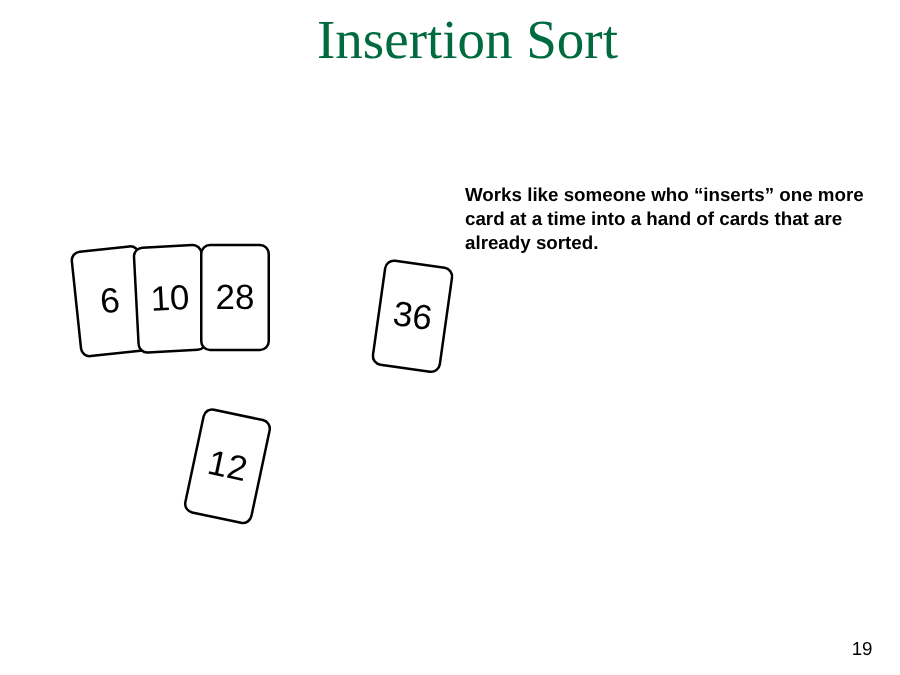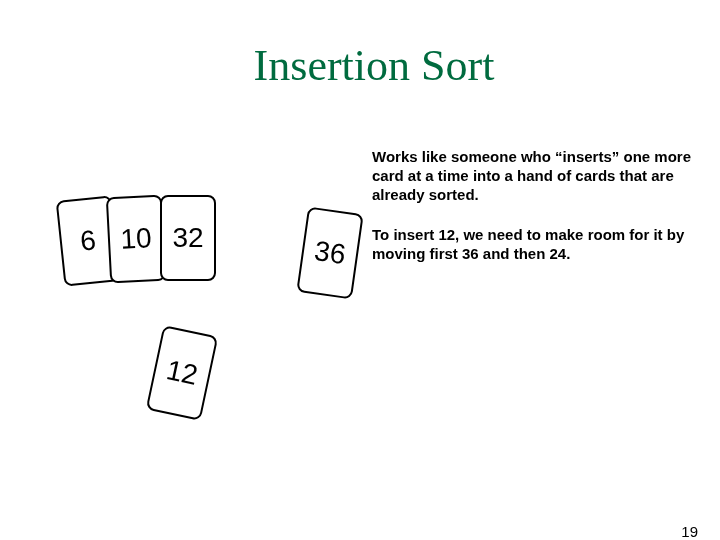--- a/index.html
+++ b/index.html
@@ -1,21 +1,21 @@
 <!DOCTYPE html>
 <html><head>
 <meta charset="utf-8">
 <style>
   * { box-sizing: border-box; margin: 0; padding: 0; }
   html, body { width: 720px; height: 540px; background: #fff; font-family: Arial, Helvetica, sans-serif; overflow: hidden; }
   .slide { position: relative; width: 720px; height: 540px; }
-  .title { position: absolute; top: 40px; left: 0; right: 0; text-align: center; font-family: "Times New Roman", Times, serif; font-size: 44px; color: #006b3f; font-weight: 400; padding-left: 28px; }
+  .title { position: absolute; top: 6px; left: 0; right: 0; text-align: center; font-family: "Times New Roman", Times, serif; font-size: 44px; color: #006b3f; font-weight: 400; padding-left: 28px; }
   .body-text { position: absolute; left: 372px; top: 148px; width: 320px; font-size: 15px; font-weight: 700; color: #000; line-height: 1.25; }
   .body-text p + p { margin-top: 22px; }
-  .page-num { position: absolute; right: 22px; bottom: 0; font-size: 15px; color: #000; }
+  .page-num { position: absolute; right: 22px; bottom: 12px; font-size: 15px; color: #000; }
   .card {
     position: absolute;
     width: 56px;
     height: 86px;
     border: 2px solid #000;
     border-radius: 8px;
     background: #fff;
     display: flex;
     align-items: center;
     justify-content: center;
@@ -32,24 +32,23 @@
 </style>
 </head>
 <body>
 
 <div class="slide">
 
   <h1 class="title">Insertion Sort</h1>
 
   <div class="card c1">6</div>
   <div class="card c2">10</div>
-  <div class="card c3">32</div>
+  <div class="card c3">28</div>
   <div class="card c4">36</div>
   <div class="card c5">12</div>
 
   <div class="body-text">
     <p>Works like someone who “inserts” one more card at a time into a hand of cards that are already sorted.</p>
-    <p>To insert 12, we need to make room for it by moving first 36 and then 24.</p>
   </div>
 
   <div class="page-num">19</div>
 
 </div>
 
 </body></html>

